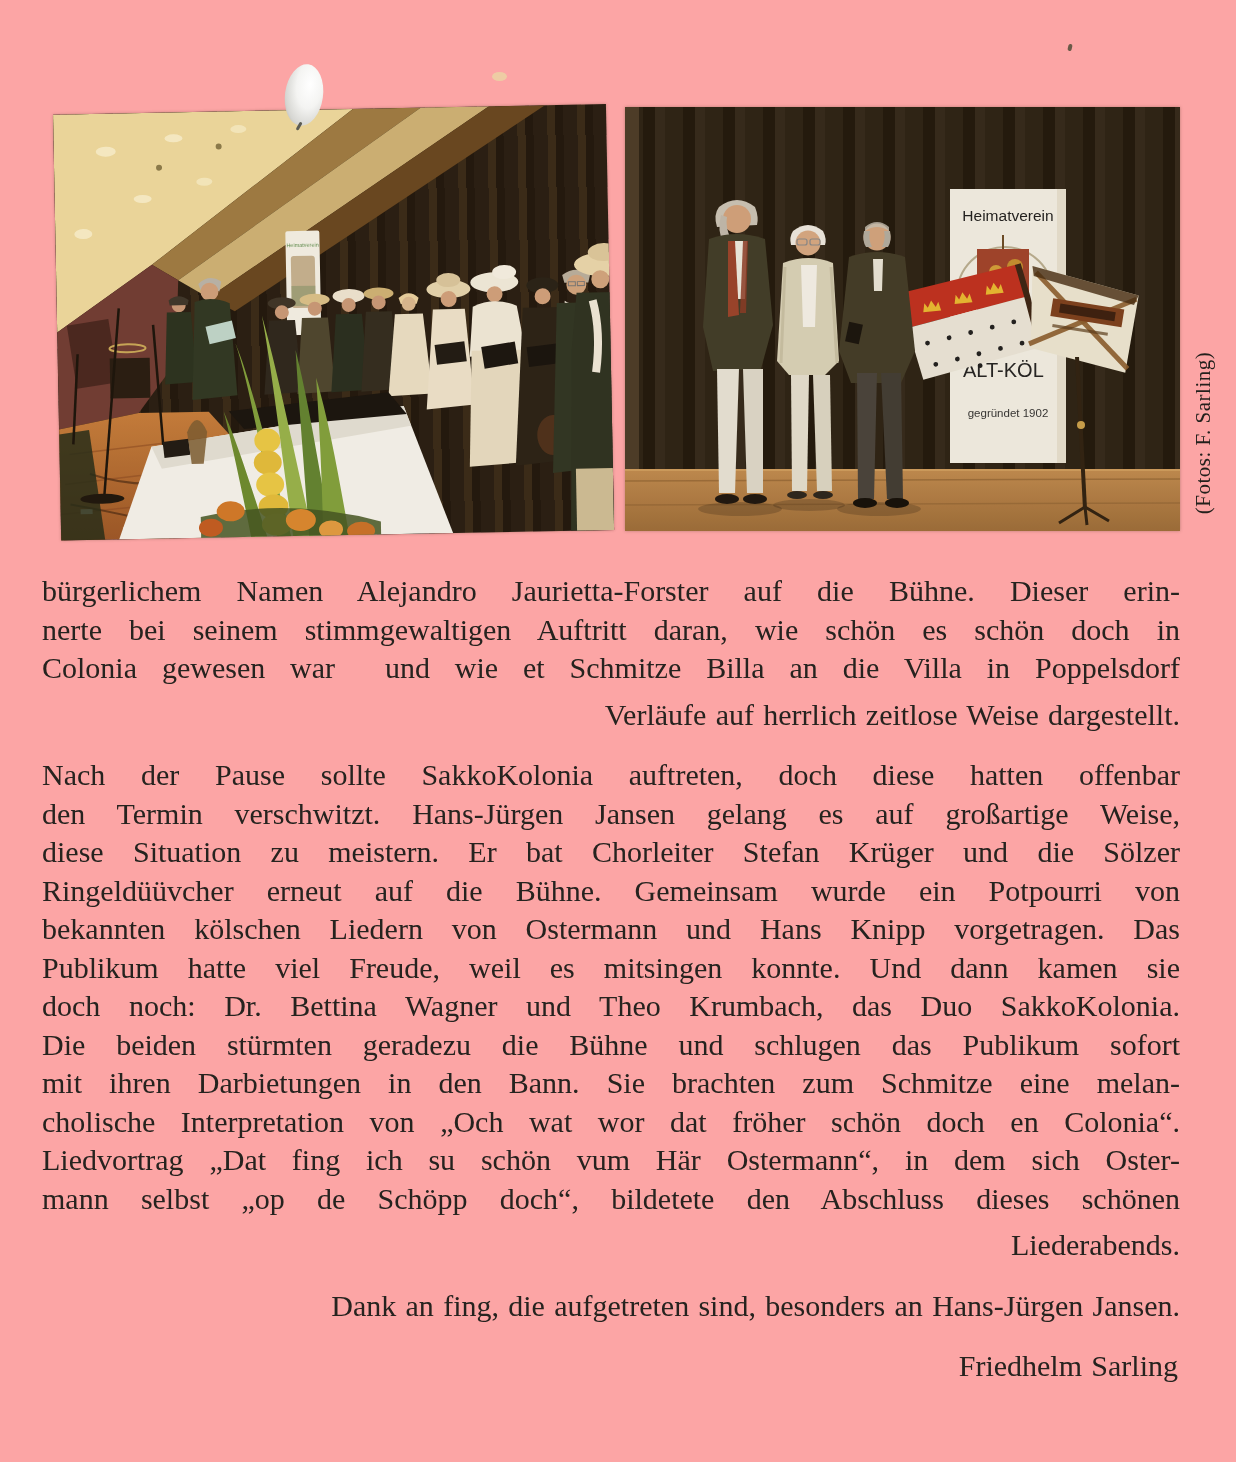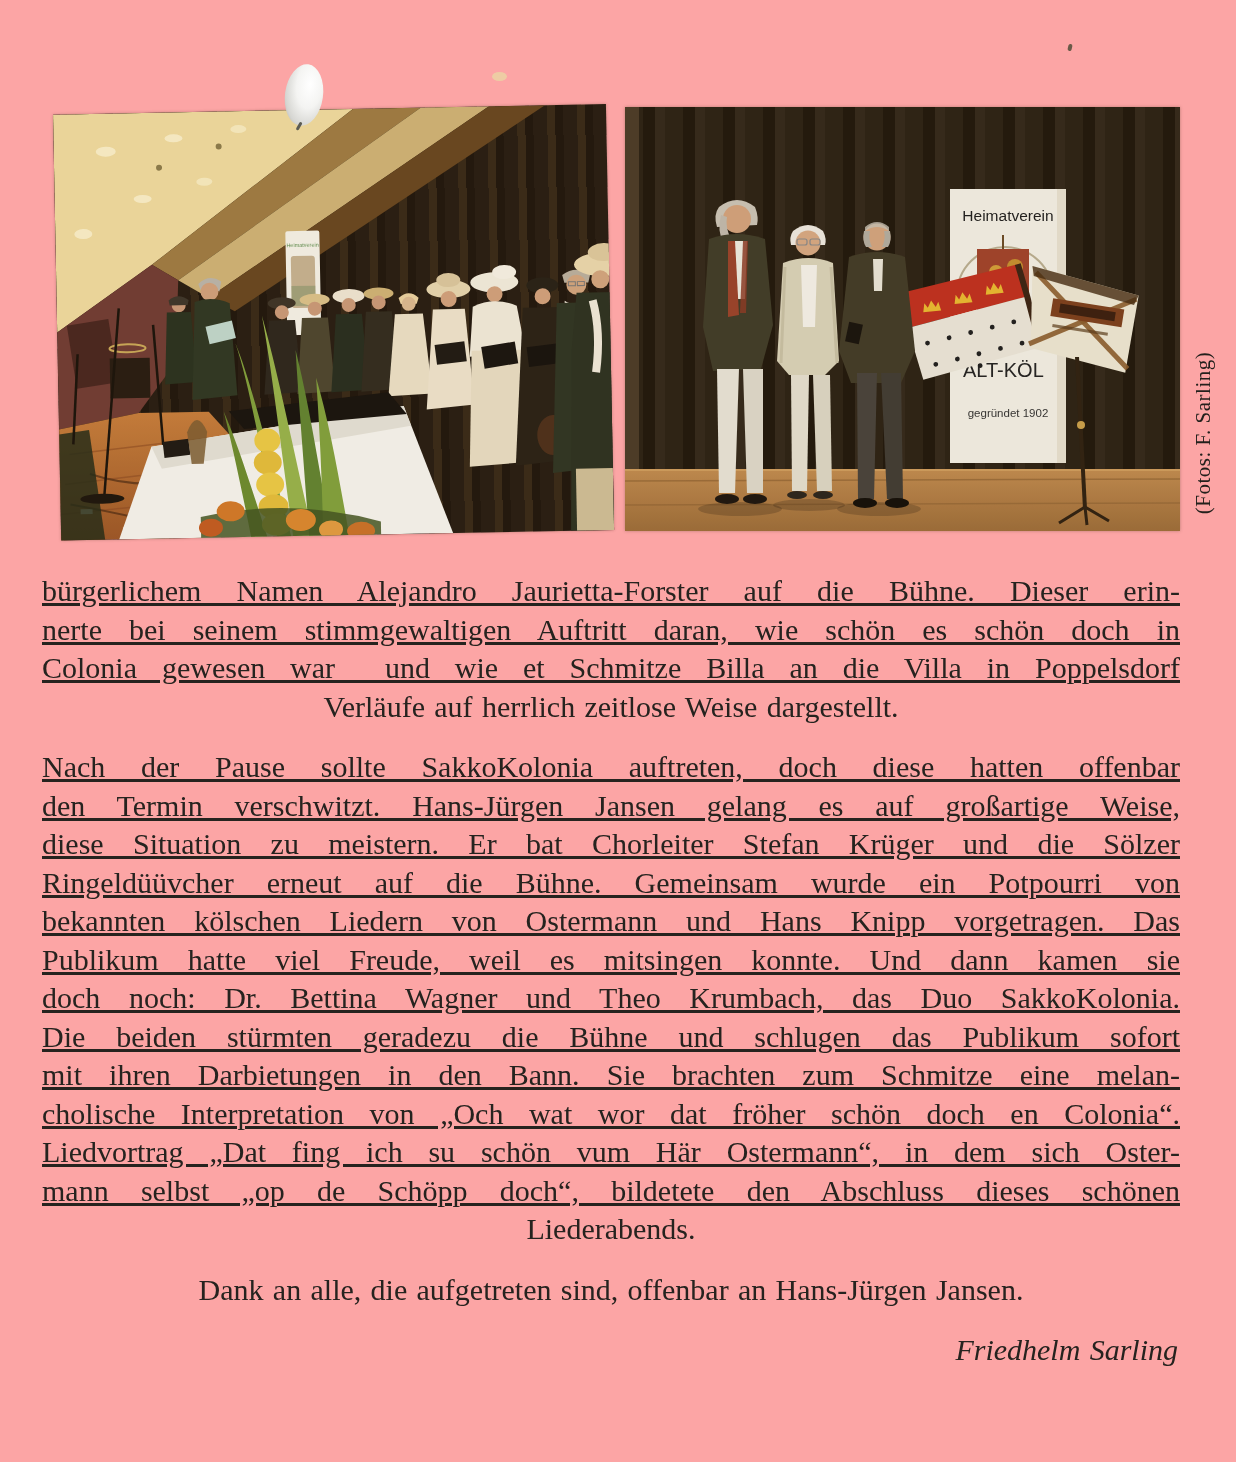--- a/index.html
+++ b/index.html
@@ -30,23 +30,23 @@
 
   
   .credit{position:absolute;left:1203px;top:433px;
           transform:translate(-50%,-50%) rotate(-90deg);
           white-space:nowrap;font-size:21px;color:#23201c;letter-spacing:.5px;}
 
   
   .article{position:absolute;left:42px;top:572px;width:1138px;
            font-size:30px;line-height:38.5px;color:#26231f;word-spacing:.06em;}
   .para{margin:0 0 22px 0;}
-  .jline{text-align:justify;text-align-last:justify;text-decoration:underline;}
-  .lline{text-align:center;}
-  .signature{margin-top:4px;text-align:right;font-style:italic;font-size:30px;
+  .jline{text-align:justify;text-align-last:justify;}
+  .lline{text-align:right;margin-top:8px;}
+  .signature{margin-top:4px;text-align:right;font-size:30px;
              padding-right:2px;color:#26231f;}
 </style>
 </head>
 <body>
 
 <div class="sheet">
 
   <div class="photo photo-left">
     <svg viewBox="0 0 553 426" preserveAspectRatio="none">
       <defs>
@@ -358,19 +358,19 @@
       <div class="jline">doch noch: Dr. Bettina Wagner und Theo Krumbach, das Duo SakkoKolonia.</div>
       <div class="jline">Die beiden stürmten geradezu die Bühne und schlugen das Publikum sofort</div>
       <div class="jline">mit ihren Darbietungen in den Bann. Sie brachten zum Schmitze eine melan-</div>
       <div class="jline">cholische Interpretation von „Och wat wor dat fröher schön doch en Colonia“.</div>
       <div class="jline">Liedvortrag „Dat fing ich su schön vum Här Ostermann“, in dem sich Oster-</div>
       <div class="jline">mann selbst „op de Schöpp doch“, bildetete den Abschluss dieses schönen</div>
       <div class="lline">Liederabends.</div>
     </div>
 
     <div class="para">
-      <div class="lline">Dank an alle, die aufgetreten sind, offenbar an Hans-Jürgen Jansen.</div>
+      <div class="lline">Dank an fing, die aufgetreten sind, besonders an Hans-Jürgen Jansen.</div>
     </div>
 
     <div class="signature">Friedhelm Sarling</div>
   </div>
 
 </div>
 
 </body></html>

